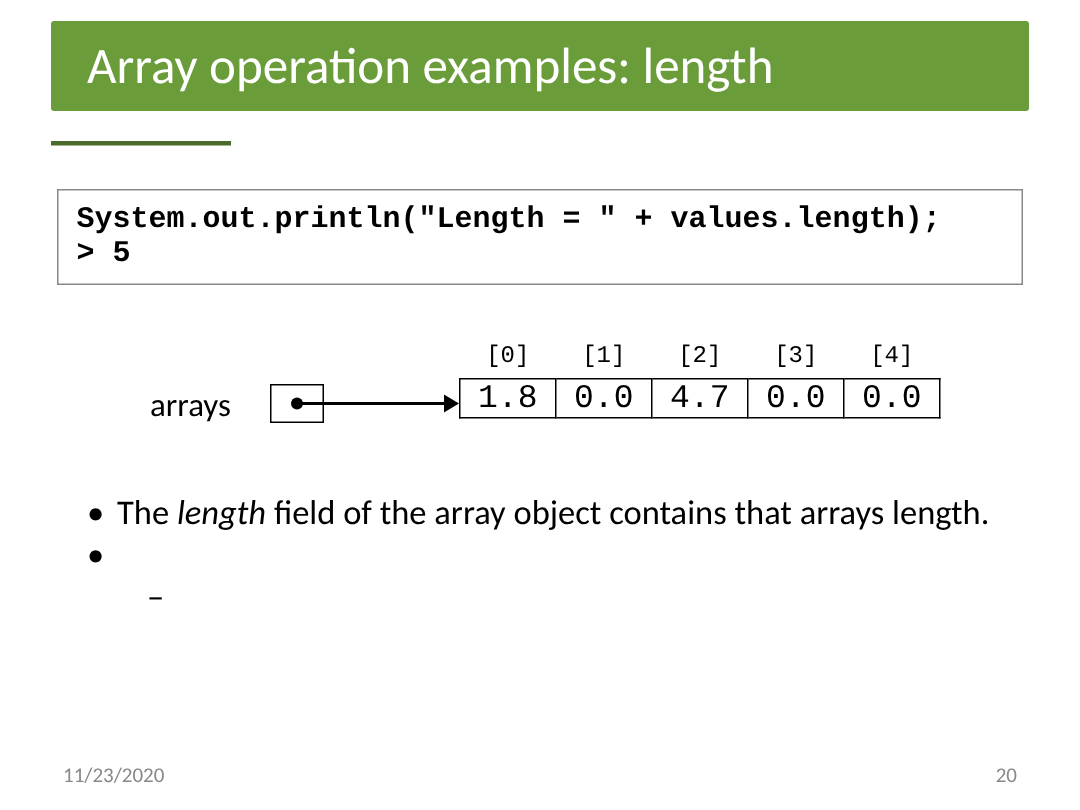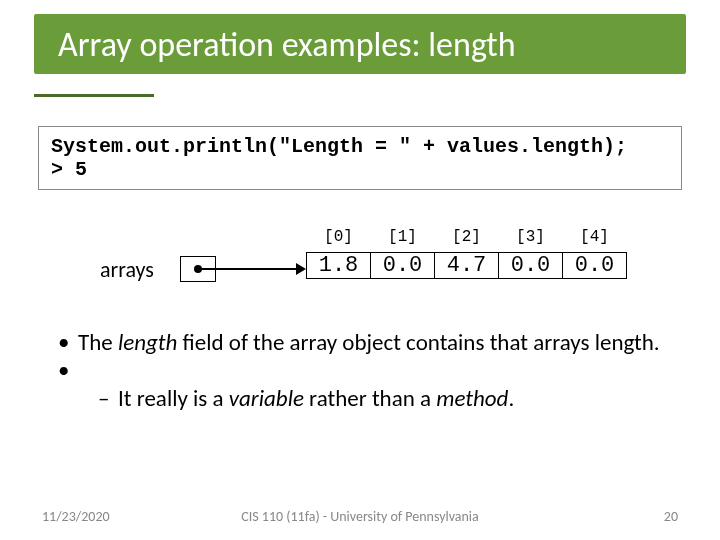--- a/index.html
+++ b/index.html
@@ -184,21 +184,19 @@
 <div class="bullets">
   <div class="row">
     <div class="b">•</div>
     <div><span>The </span><i class="em">length</i><span> field of the array object contains that arrays length.</span></div>
   </div>
   <div class="row">
     <div class="b">•</div>
   </div>
   <div class="row sub">
     <div class="dash">–</div>
-    <div><span>It really is a </span><i class="em">variable</i><span> rather than a </span><i class="em">method</i><span>.</span></div>
   </div>
 </div>
 
 <div class="footer">
   <div class="date">11/23/2020</div>
-  <div class="credit">CIS 110 (11fa) - University of Pennsylvania</div>
   <div class="pg">20</div>
 </div>
 
 </body></html>

